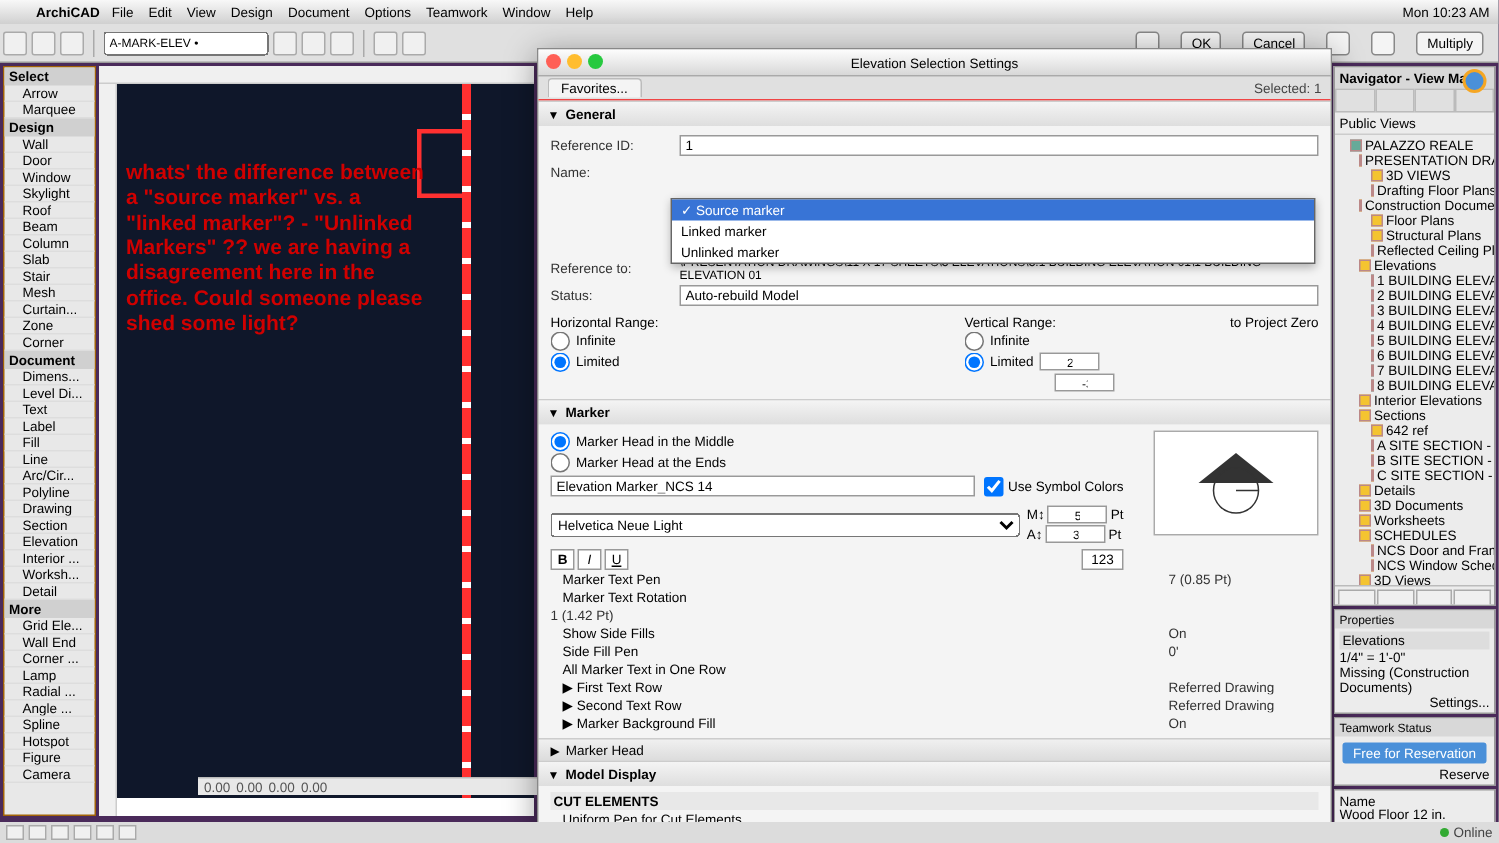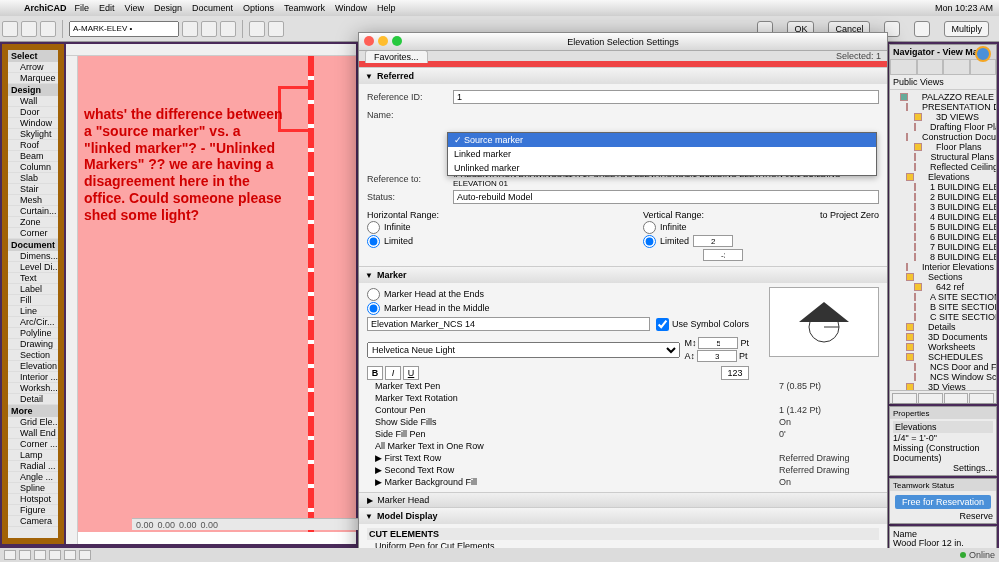--- a/index.html
+++ b/index.html
@@ -9,46 +9,46 @@
 .macbar { height:16px; background:linear-gradient(#f8f8f8,#d0d0d0); display:flex; align-items:center; padding:0 6px; font-size:10px; }
 .macbar .apple { width:12px; margin-right:6px; }
 .macbar .app { font-weight:bold; margin-right:8px; }
 .macbar .menu-item { margin-right:10px; }
 .macbar .spacer { flex:1; }
 .macbar .clock { margin-left:6px; }
 .browser-icon { width:16px; height:16px; background:#4a90d9; border-radius:50%; position:absolute; right:8px; top:30px; border:2px solid #f5a623; }
 
 
 .canvas-area { position:absolute; left:0; top:16px; width:999px; height:546px; background:#4a2a5a; }
-.toolbox { position:absolute; left:2px; top:28px; width:62px; height:500px; background:#e8e8e8; border:6px solid #a16207; font-size:8px; }
+.toolbox { position:absolute; left:2px; top:28px; width:62px; height:500px; background:#e8e8e8; border:1px solid #a16207; font-size:8px; }
 .toolbox .tool-header { background:#d0d0d0; height:12px; padding:1px 3px; font-weight:bold; }
 .toolbox .tool-item { height:11px; padding:0 2px 0 12px; border-bottom:1px solid #ddd; white-space:nowrap; overflow:hidden; }
 
 .main-toolbar { position:absolute; left:0; top:0; right:0; height:26px; background:#e0e0e0; border-bottom:1px solid #999; display:flex; align-items:center; padding:2px; gap:3px; }
 .main-toolbar .tbtn { width:16px; height:16px; background:#f0f0f0; border:1px solid #aaa; border-radius:2px; }
 .main-toolbar .sep { width:1px; height:18px; background:#aaa; margin:0 3px; }
 .main-toolbar input.tb-sel { width:110px; height:16px; font-size:8px; padding:0 2px; }
 .main-toolbar .ok-cancel { margin-left:auto; display:flex; gap:14px; padding-right:8px;}
 .main-toolbar .ok-cancel span { padding:2px 6px; border:1px solid #888; background:#f4f4f4; border-radius:3px; }
 
 .drawing { position:absolute; left:66px; top:28px; width:290px; height:500px; background:#fff; }
 .ruler-h { height:12px; background:#f0f0f0; border-bottom:1px solid #ccc; }
 .ruler-v { position:absolute; left:0; top:12px; width:12px; bottom:0; background:#f0f0f0; border-right:1px solid #ccc; }
-.draw-body { position:absolute; left:12px; top:12px; right:0; bottom:12px; background:#fca5a5; }
+.draw-body { position:absolute; left:12px; top:12px; right:0; bottom:12px; background:#0f172a; }
 .red-line { position:absolute; left:230px; top:0; width:6px; height:100%; background:repeating-linear-gradient(0deg,#ff3030 0 20px,#fff 20px 24px); }
 .red-line::before { content:''; position:absolute; left:-30px; top:30px; width:30px; height:40px; border:3px solid #ff3030; border-right:none; }
 .annotation { position:absolute; left:6px; top:50px; width:200px; color:#d00000; font-size:14px; font-family:Arial; line-height:1.2; font-weight:bold; }
 
 
 .dialog { position:absolute; left:358px; top:16px; width:530px; height:540px; background:#ececec; border:1px solid #888; box-shadow:0 4px 20px rgba(0,0,0,.4); display:flex; flex-direction:column; }
 .dlg-title { height:18px; background:linear-gradient(#fdfdfd,#d8d8d8); text-align:center; font-size:10px; line-height:18px; border-bottom:1px solid #aaa; position:relative; }
 .traffic { position:absolute; left:5px; top:3px; display:flex; gap:4px;}
 .traffic span { width:10px; height:10px; border-radius:50%; }
 .traffic .r{background:#ff5f56}.traffic .y{background:#ffbd2e}.traffic .g{background:#27c93f}
-.dlg-tabs { height:16px; background:#e0e0e0; border-bottom:6px solid #ef4444; display:flex; align-items:center; padding:0 6px; }
+.dlg-tabs { height:16px; background:#e0e0e0; border-bottom:1px solid #ef4444; display:flex; align-items:center; padding:0 6px; }
 .dlg-tabs .tab { padding:1px 8px; background:#f4f4f4; border:1px solid #bbb; border-bottom:none; border-radius:3px 3px 0 0; }
 .dlg-tabs .selcount { margin-left:auto; color:#444; }
 .dlg-section { border-top:1px solid #ccc; }
 .dlg-section-h { height:16px; background:linear-gradient(#f4f4f4,#dedede); display:flex; align-items:center; padding:0 6px; font-weight:bold; }
 .dlg-section-h .tri { margin-right:4px; font-size:8px;}
 .dlg-body { padding:4px 8px; background:#f4f4f4; }
 .form-row { display:flex; align-items:center; height:18px; gap:6px; }
 .form-row .lbl { width:80px; color:#333; }
 .form-row input[type=text] { flex:1; height:14px; border:1px solid #999; padding:0 3px; font-size:9px; }
 .dropdown-open { position:relative; }
@@ -78,21 +78,21 @@
 .prop-row .pv { width:100px; text-align:left; color:#333; white-space:nowrap; overflow:hidden;}
 .prop-row.h { font-weight:bold; background:#e8e8e8; padding-left:2px;}
 .scroll-body { overflow-y:auto; flex:1; }
 
 
 .navigator { position:absolute; right:2px; top:28px; width:108px; height:360px; background:#ececec; border:1px solid #999; font-size:8px; overflow:hidden; }
 .navigator .nav-h { height:14px; background:#d8d8d8; display:flex; align-items:center; padding:0 3px; font-weight:bold; }
 .navigator .nav-tabs { height:16px; background:#e0e0e0; display:flex; }
 .navigator .nt { flex:1; text-align:center; line-height:14px; border:1px solid #bbb; }
 .nav-tree { padding:2px; overflow:auto; height:300px;}
-.nav-tree .ti { padding:0 0 0 8px; height:10px; white-space:nowrap; display:flex; align-items:center; gap:14px;}
+.nav-tree .ti { padding:0 0 0 8px; height:10px; white-space:nowrap; display:flex; align-items:center; gap:2px;}
 .nav-tree .ti.l1 { padding-left:14px; }
 .nav-tree .ti.l2 { padding-left:22px; }
 .nav-tree .ico { width:8px; height:8px; background:#f4c430; border:1px solid #b88; }
 .nav-tree .ico.b { background:#6a9; }
 .nav-btns { display:flex; gap:1px; padding:2px; border-top:1px solid #bbb;}
 .nav-btns .navb { flex:1; height:12px; background:#f0f0f0; border:1px solid #aaa; font-size:7px; text-align:center;}
 
 .side-panels { position:absolute; right:2px; top:390px; width:108px; }
 .side-panel { background:#ececec; border:1px solid #999; margin-bottom:2px; }
 .side-panel .sp-h { height:12px; background:#d8d8d8; padding:0 3px; font-size:8px; display:flex; align-items:center;}
@@ -236,21 +236,21 @@
     <div class="dlg-tabs">
       <span class="tab">Favorites...</span>
       <span class="selcount">Selected: 1</span>
     </div>
 
     <div class="scroll-body">
 
     <div class="dlg-section">
       <div class="dlg-section-h">
             <span class="tri">▼</span>
-            <span>Referred</span>
+            <span>General</span>
           </div>
       <div class="dlg-body dropdown-open">
         <div class="form-row">
           <span class="lbl">Reference ID:</span>
           <input type="text" value="1" style="">
         </div>
         <div class="form-row">
           <span class="lbl">Name:</span>
         </div>
         <div class="dropdown-menu">
@@ -303,26 +303,26 @@
 
     <div class="dlg-section">
       <div class="dlg-section-h">
             <span class="tri">▼</span>
             <span>Marker</span>
           </div>
       <div class="dlg-body">
         <div class="marker-head">
           <div class="marker-opts">
             <div class="radio-row">
+                  <input type="radio" checked="" style="">
+                  <span>Marker Head in the Middle</span>
+                </div>
+            <div class="radio-row">
                   <input type="radio" style="">
                   <span>Marker Head at the Ends</span>
-                </div>
-            <div class="radio-row">
-                  <input type="radio" checked="" style="">
-                  <span>Marker Head in the Middle</span>
                 </div>
             <div class="form-row">
                   <input type="text" value="Elevation Marker_NCS 14" style="">
               <span class="chk">
                     <input type="checkbox" checked="" style="">
                     <span>Use Symbol Colors</span>
                   </span>
             </div>
             <div class="font-row">
               <select><option>Helvetica Neue Light</option></select>
@@ -360,21 +360,20 @@
         <div class="prop-list" id="marker-props">
               <div class="prop-row">
                 <span class="pk">Marker Text Pen</span>
                 <span class="pv">7 (0.85 Pt)</span>
               </div>
               <div class="prop-row">
                 <span class="pk">Marker Text Rotation</span>
                 <span class="pv"></span>
               </div>
               <div class="prop-row">
-                <span class="pk">Contour Pen</span>
                 <span class="pv">1 (1.42 Pt)</span>
               </div>
               <div class="prop-row">
                 <span class="pk">Show Side Fills</span>
                 <span class="pv">On</span>
               </div>
               <div class="prop-row">
                 <span class="pk">Side Fill Pen</span>
                 <span class="pv">0'</span>
               </div>

